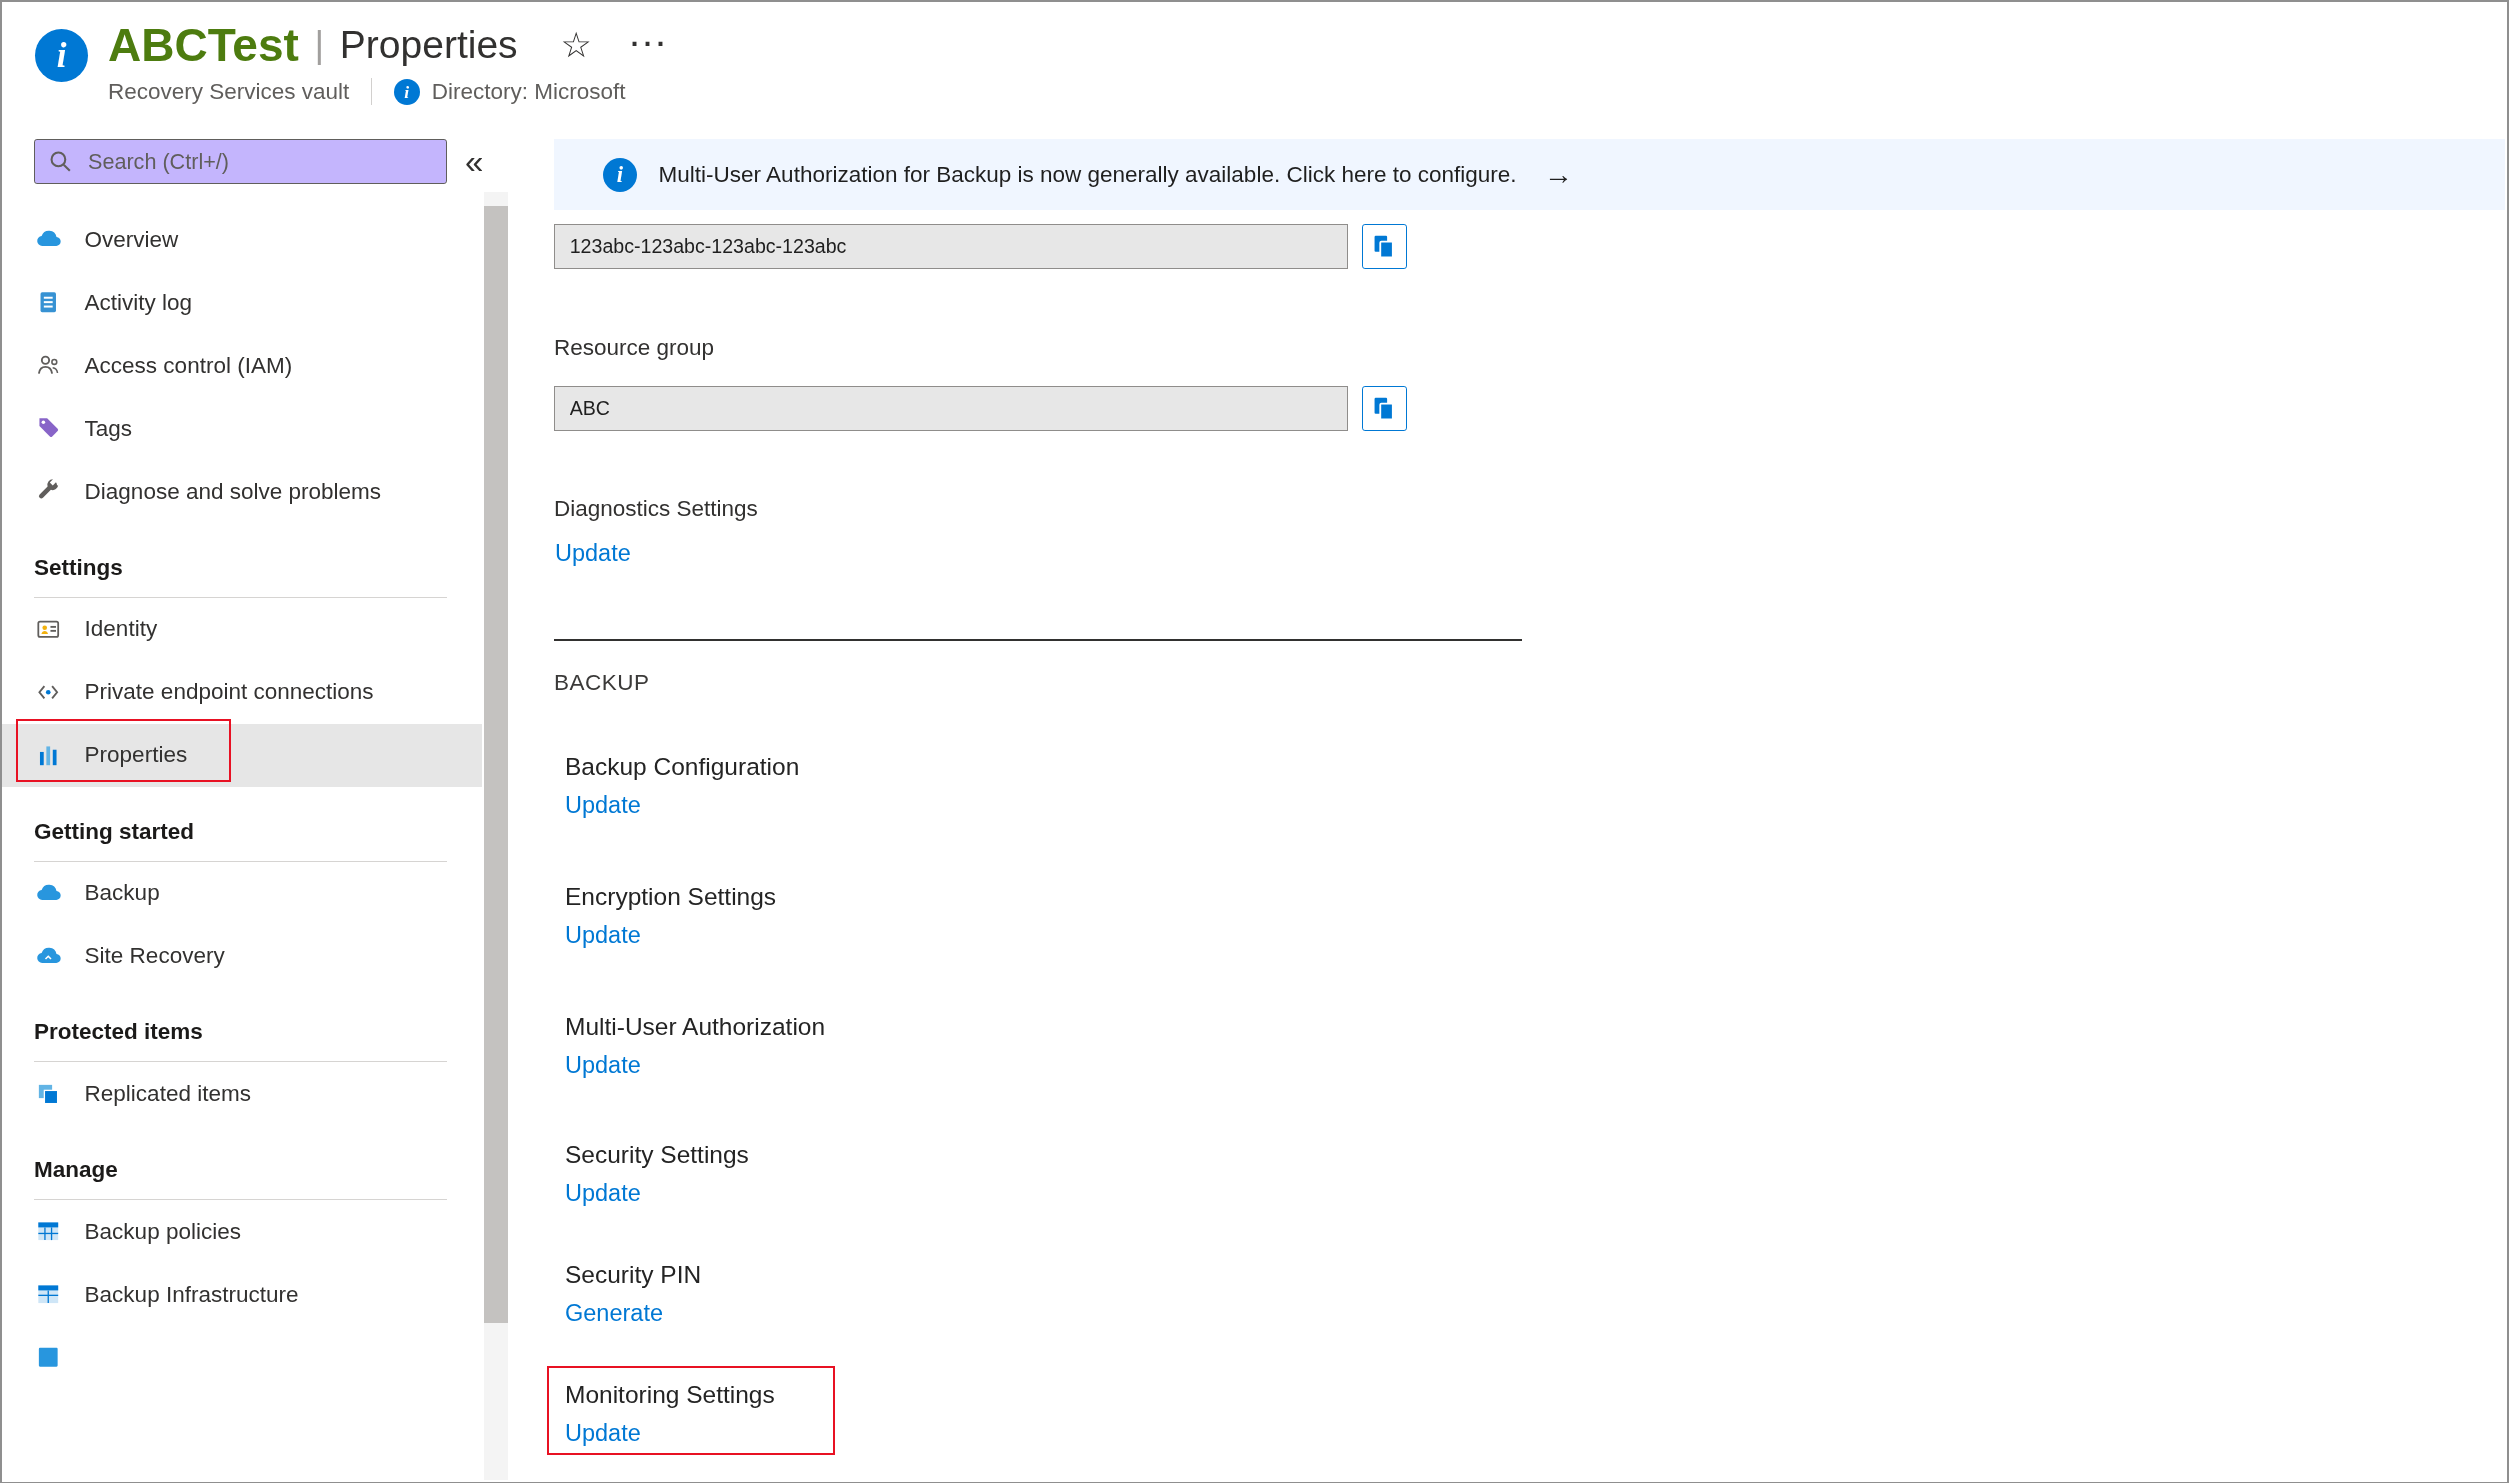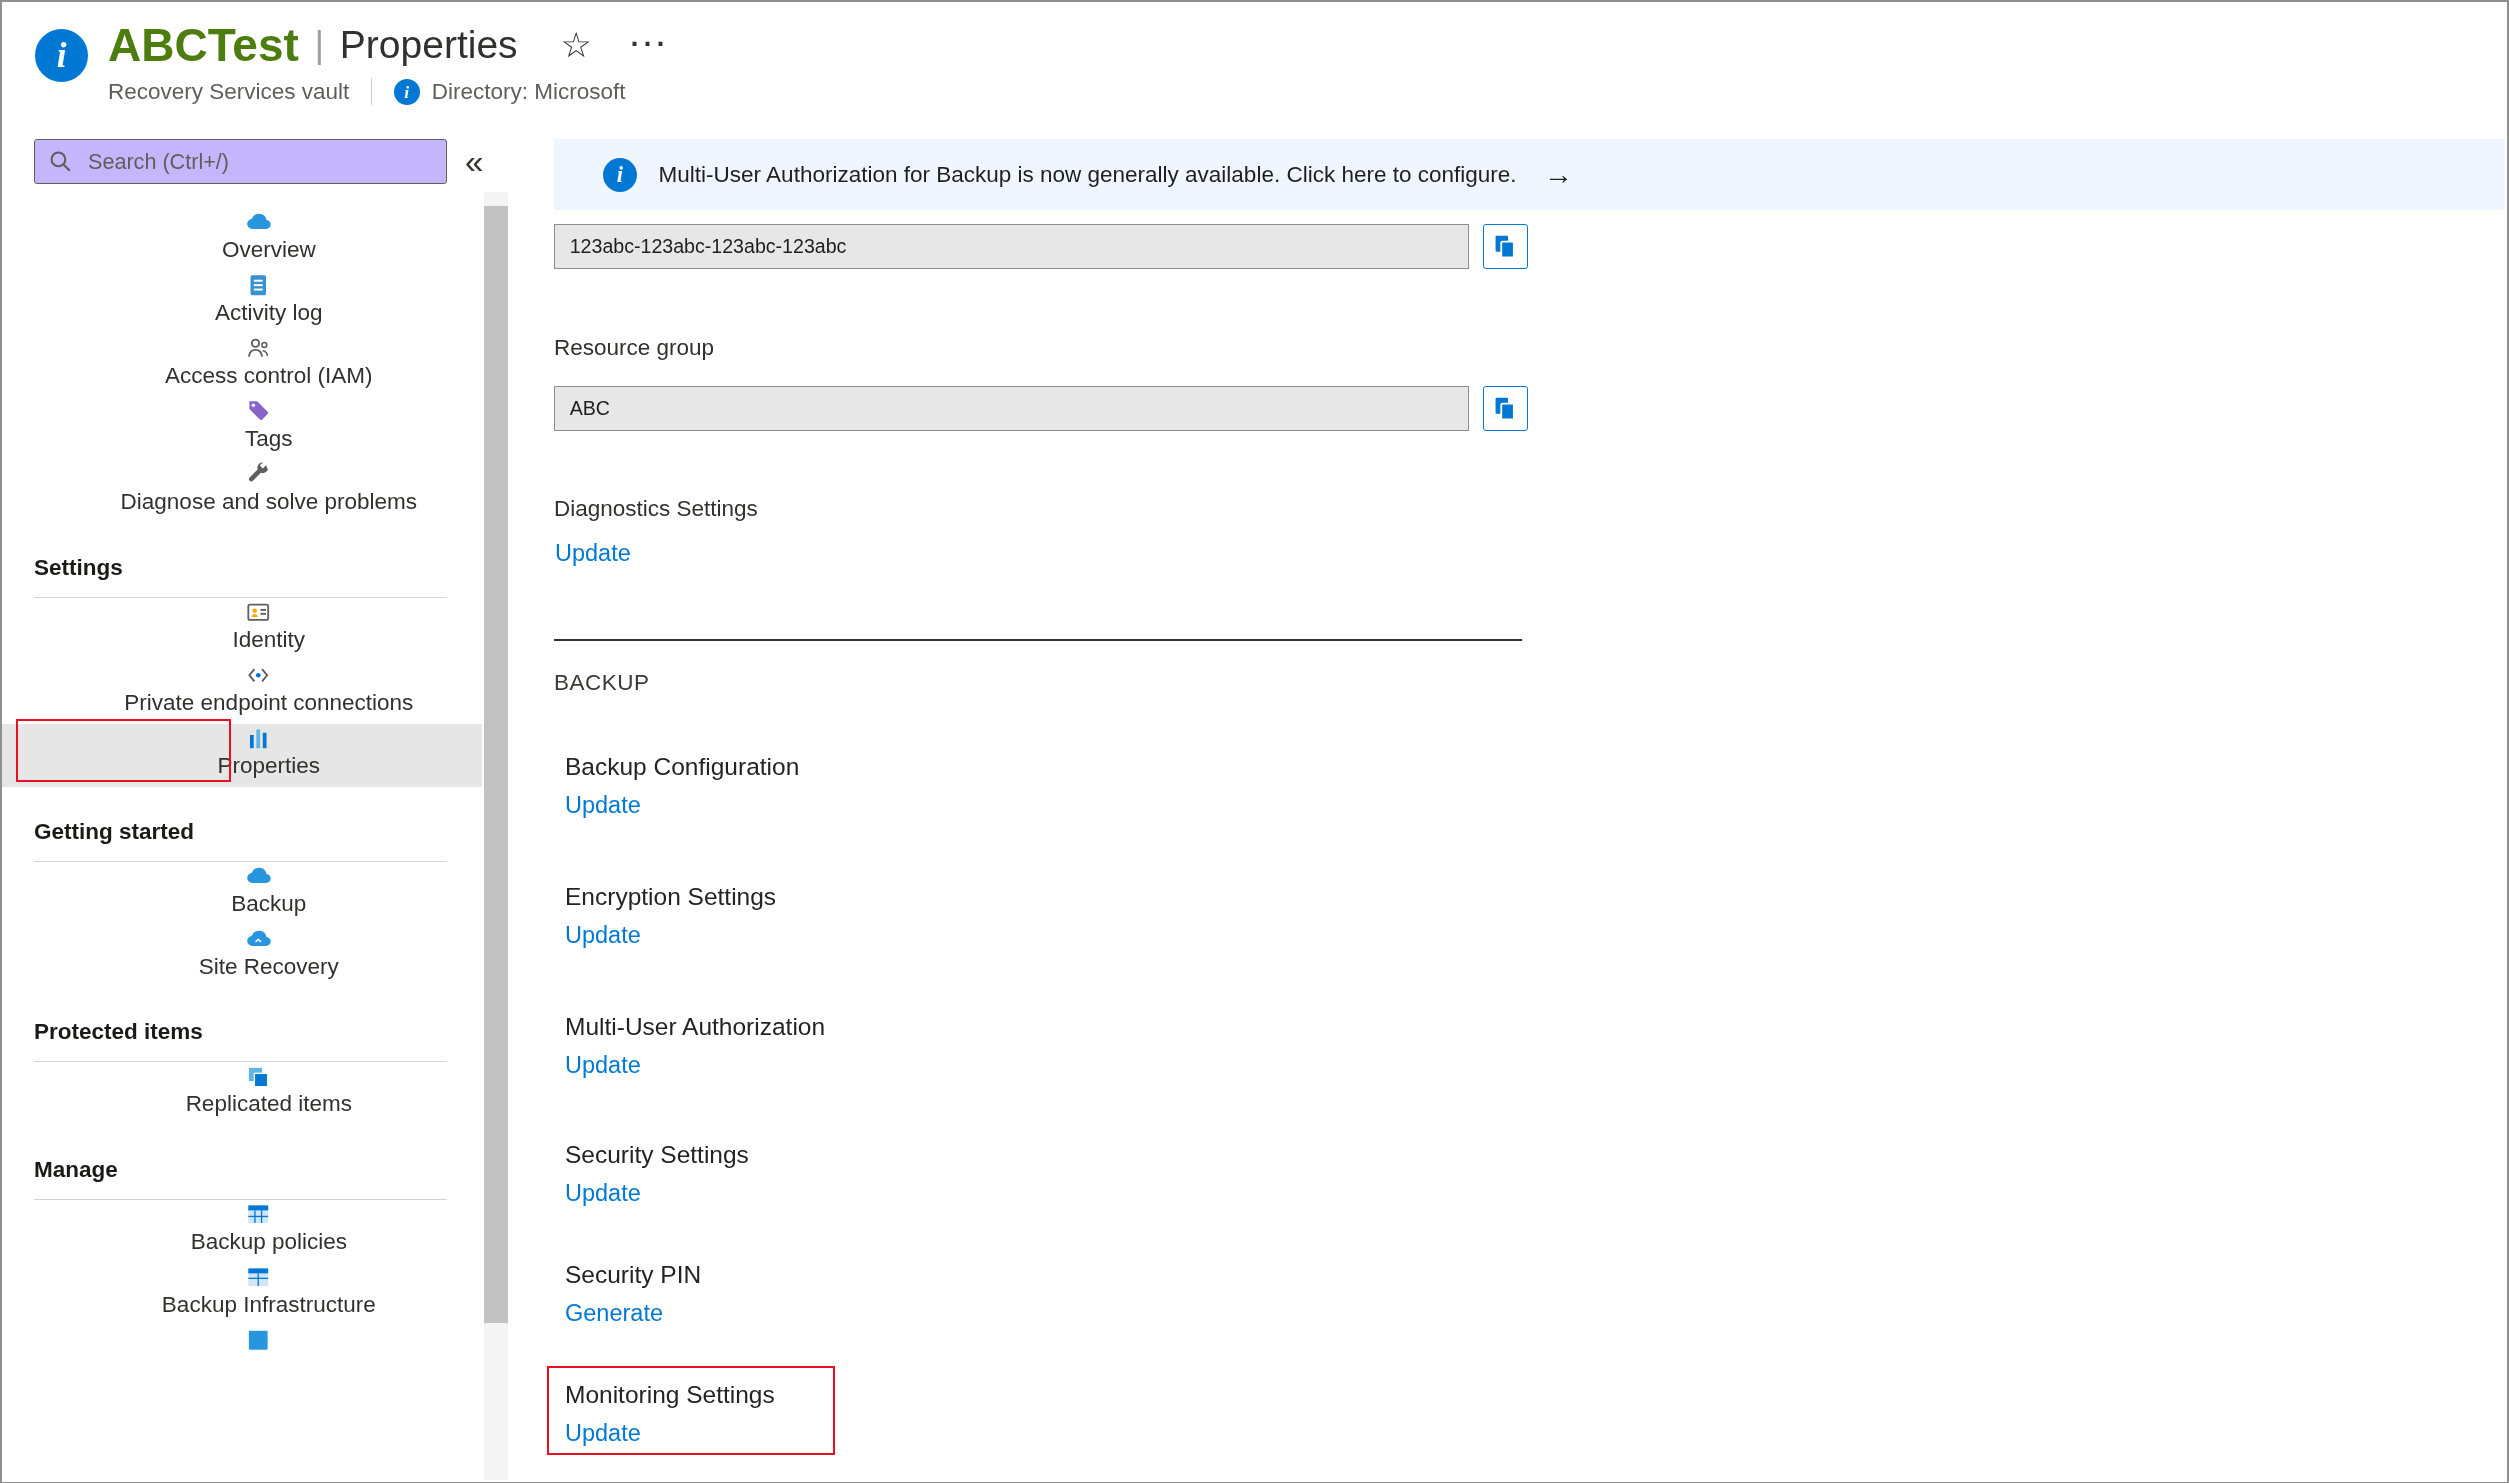--- a/index.html
+++ b/index.html
@@ -27,21 +27,21 @@
 
   
   .search-wrap { position:absolute; left:32px; top:137px; width:413px; height:45px; }
   .search-icon { position:absolute; left:12.7px; top:8.8px; }
   .search-input { width:100%; height:45px; border:1px solid #605e5c; border-radius:2.9px;
     padding:0 11.8px 0 53px; font-size:21.6px; color:#323130; font-family:"Liberation Sans", sans-serif; background:#c4b5fd; outline:none; }
   .search-input::placeholder { color:#605e5c; }
   .collapse-btn { position:absolute; left:463px; top:141px; font-size:33px; color:#323130; cursor:pointer; }
 
   .sidebar-menu { position:absolute; left:0; top:206px; width:480px; bottom:0; overflow:hidden; }
-  .menu-item { height:63px; display:flex; align-items:center; padding-left:32px; cursor:pointer;flex-direction:column; }
+  .menu-item { height:63px; display:flex; align-items:center; padding-left:32px; cursor:pointer; }
   .menu-item.selected { background:#e6e6e6; }
   .mi-icon { width:29px; height:29px; display:flex; align-items:center; justify-content:center; flex:0 0 29px; }
   .mi-label { margin-left:21.6px; font-size:22.5px; color:#323130; white-space:nowrap; }
   .section-header { margin:11.8px 35px 0 32px; height:63px; line-height:65px; font-size:22.5px; font-weight:700;
     color:#1b1a19; border-bottom:1px solid #d6d4d2; }
 
   .scrollbar { position:absolute; left:482px; top:190px; width:23.5px; bottom:2px; background:#f4f4f4; cursor:pointer; }
   .scroll-thumb { position:absolute; left:0; right:0; top:13.7px; height:1117px; background:#c4c2c0; }
 
   
@@ -54,21 +54,21 @@
     display:flex; align-items:center; cursor:pointer; }
   .banner-info-icon { margin-left:49px; width:34px; height:34px; border-radius:50%; background:#0078d4; color:#fff;
     display:flex; align-items:center; justify-content:center; font-family:"Liberation Serif", serif;
     font-style:italic; font-size:22.5px; font-weight:bold; flex:0 0 34px; }
   .banner-text { margin-left:21.6px; font-size:22.5px; color:#1f1f1f; }
   .banner-arrow { margin-left:27.4px; font-size:29px; color:#1f1f1f; }
 
   .field-row { position:absolute; left:552px; display:flex; align-items:center; }
   .row-vault-id { top:222px; }
   .row-resource-group { top:384px; }
-  .text-input { width:915px; height:45px; background:#e7e7e7; border:1px solid #8f8d8b;
+  .text-input { width:794px; height:45px; background:#e7e7e7; border:1px solid #8f8d8b;
     font-size:19.6px; color:#1f1f1f; padding:0 14.7px; font-family:"Liberation Sans", sans-serif; }
   .copy-btn { width:45px; height:45px; margin-left:13.7px; background:#fff; border:1px solid #0078d4;
     border-radius:2.9px; display:flex; align-items:center; justify-content:center; cursor:pointer; }
 
   .fld-label { position:absolute; left:552px; font-size:22.5px; color:#323130; }
   .resource-group-label { top:333px; }
   .diagnostics-label { top:494px; }
   .link { color:#0078d4; font-size:23.5px; text-decoration:none; cursor:pointer; display:inline-block; }
   .diagnostics-link { position:absolute; left:553px; top:538px; }
   .divider { position:absolute; left:552px; top:637px; width:968px; border-top:2px solid #323130; }

